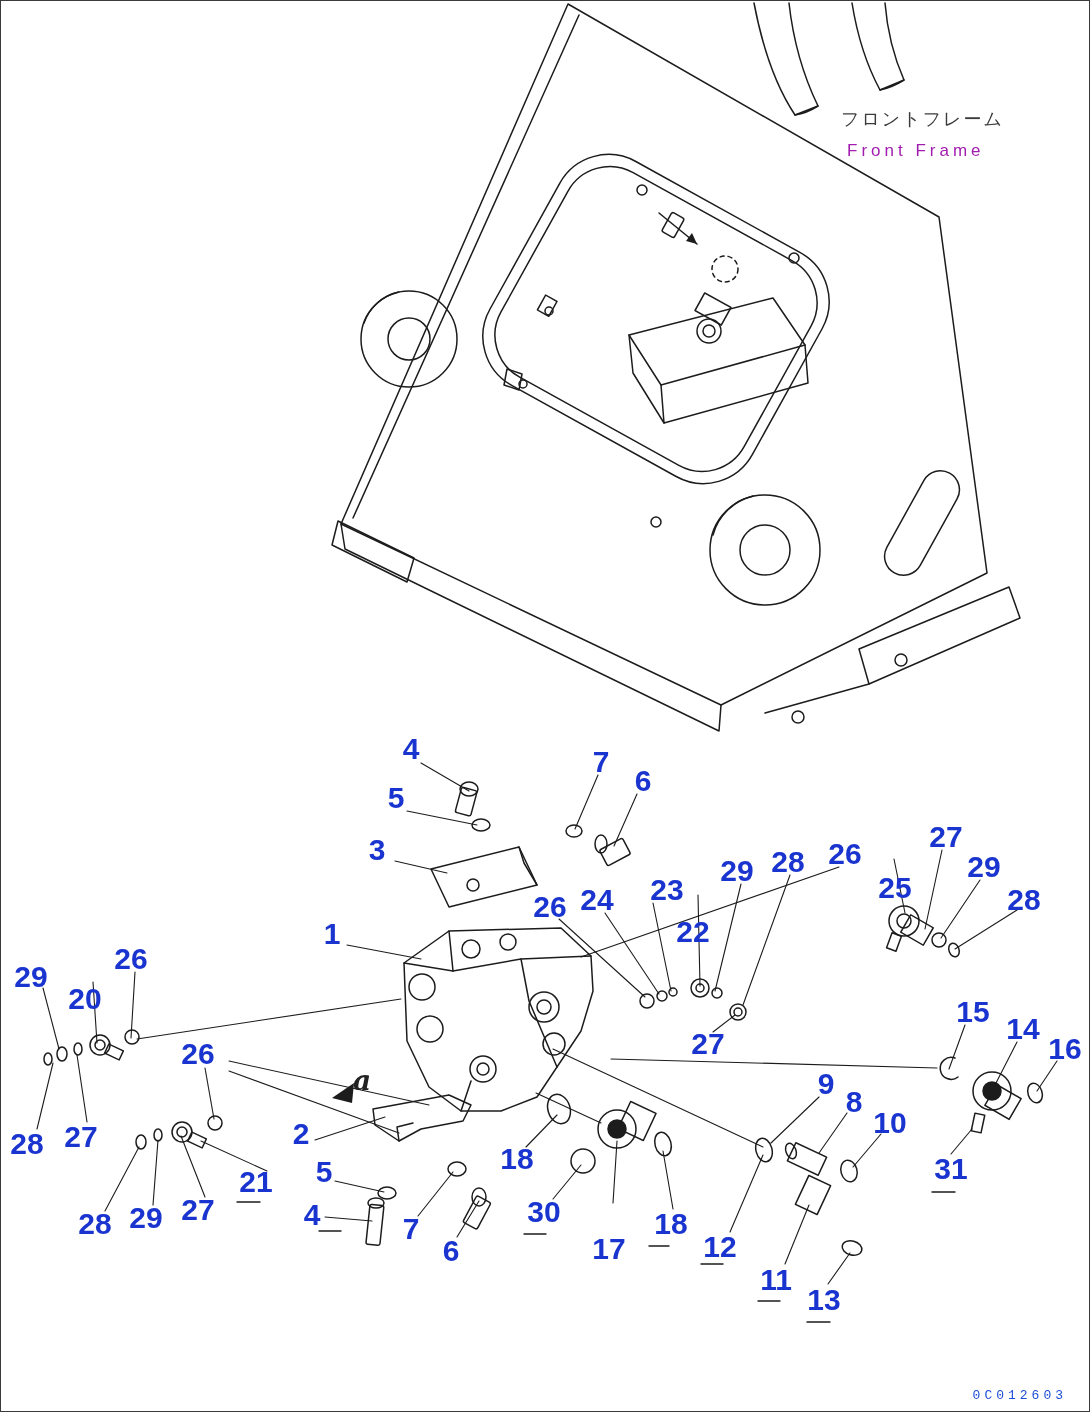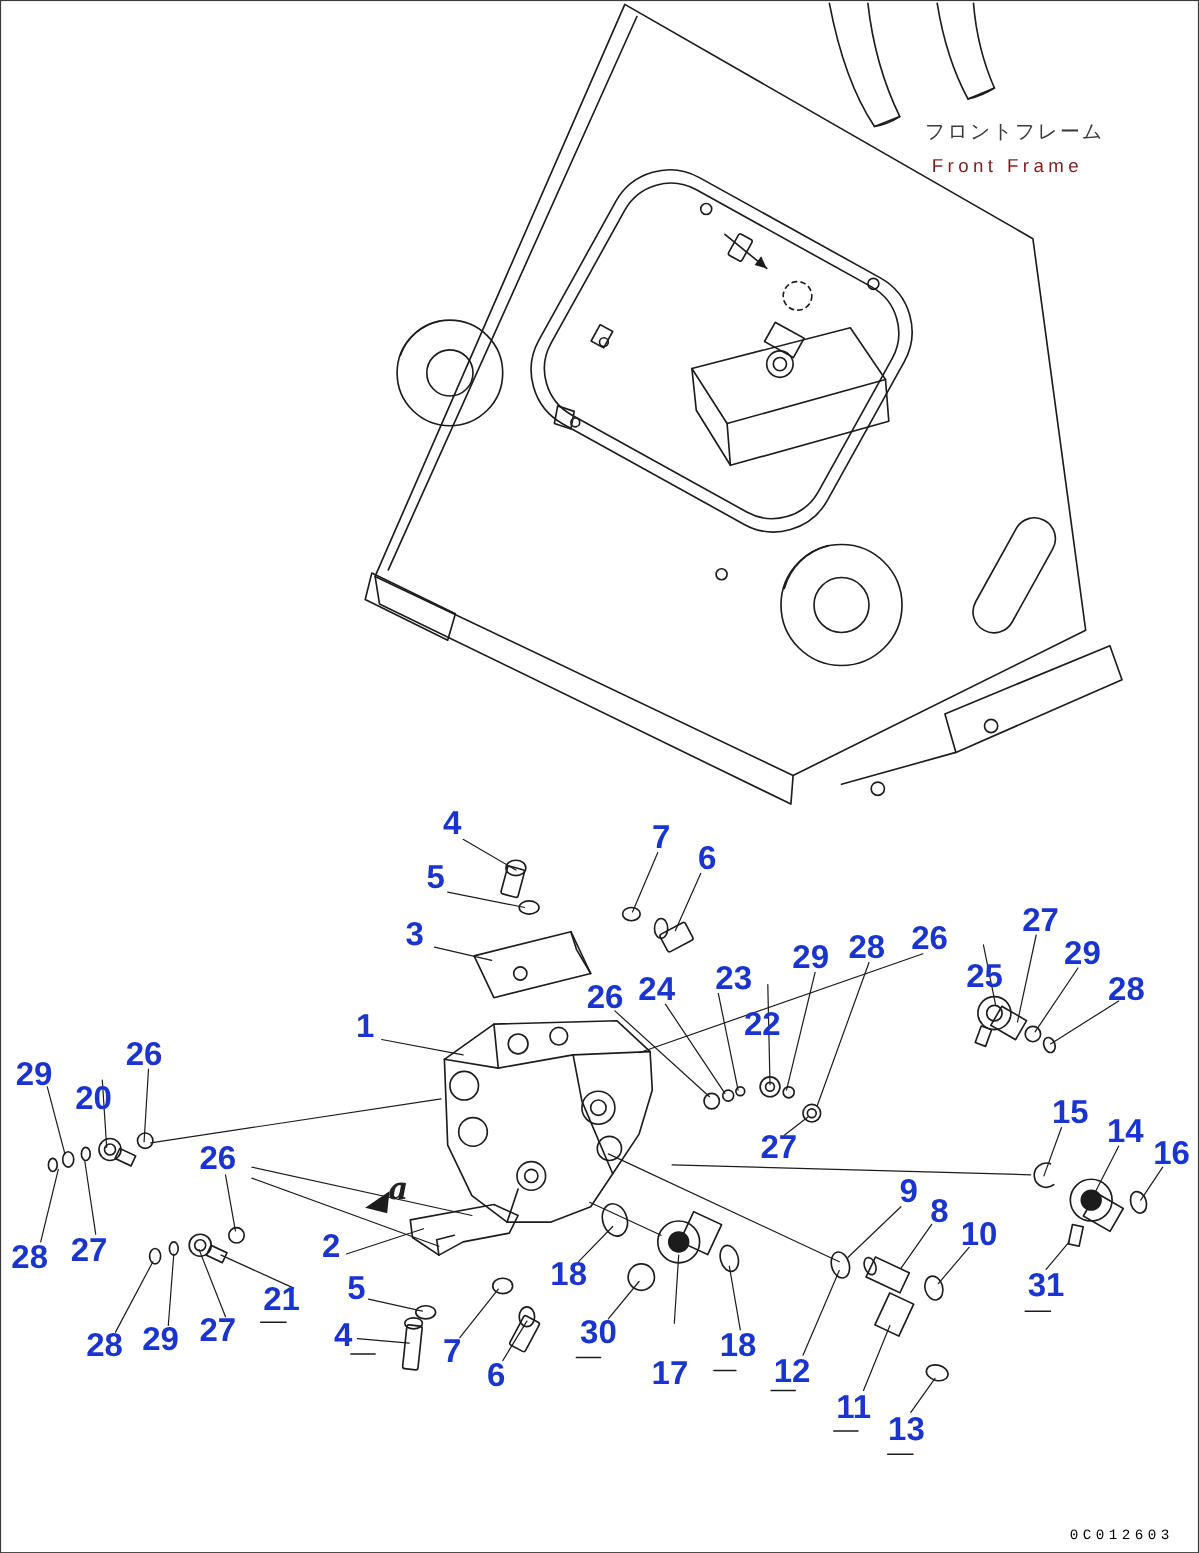--- a/index.html
+++ b/index.html
@@ -16,31 +16,31 @@
     font-family:"Liberation Sans",sans-serif;
   }
   .art{position:absolute;left:0;top:0;width:1090px;height:1412px;}
   .label-jp{
     position:absolute;left:840px;top:106px;
     font-size:18px;letter-spacing:2px;color:#3b3b3b;
     font-family:"DejaVu Sans",sans-serif;
   }
   .label-en{
     position:absolute;left:846px;top:140px;
-    font-size:17px;letter-spacing:4px;color:#7f1d1d;
+    font-size:17px;letter-spacing:4px;color:#a21caf;
     font-family:"Liberation Sans",sans-serif;
   }
   .view-a{
     position:absolute;left:352px;top:1063px;
     font-size:28px;font-style:italic;font-weight:bold;color:#222;
     font-family:"DejaVu Serif",serif;
   }
   .doc-code{
     position:absolute;right:22px;bottom:8px;
-    font-size:13px;letter-spacing:4px;color:#000000;
+    font-size:13px;letter-spacing:4px;color:#1d4ed8;
     font-family:"Liberation Mono",monospace;
   }
   .callout{
     position:absolute;
     transform:translate(-50%,-50%);
     color:var(--callout);
     font:bold 30px/1 "Liberation Sans",sans-serif;
     cursor:pointer;
     user-select:none;
     white-space:nowrap;

